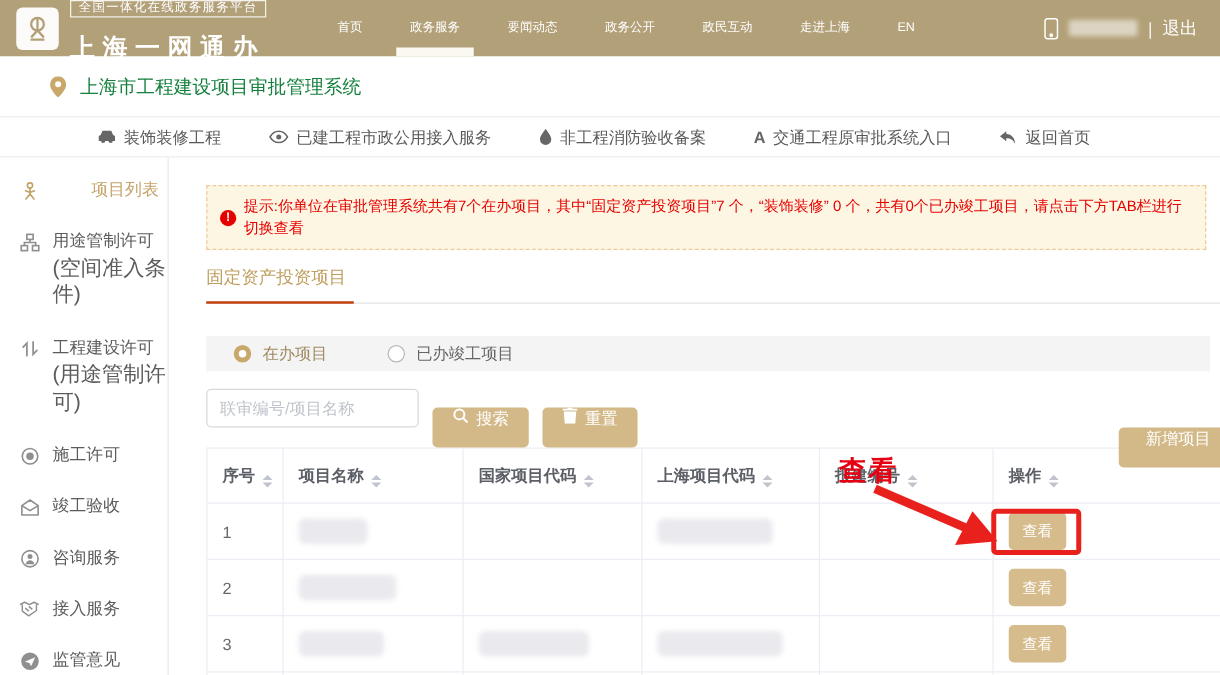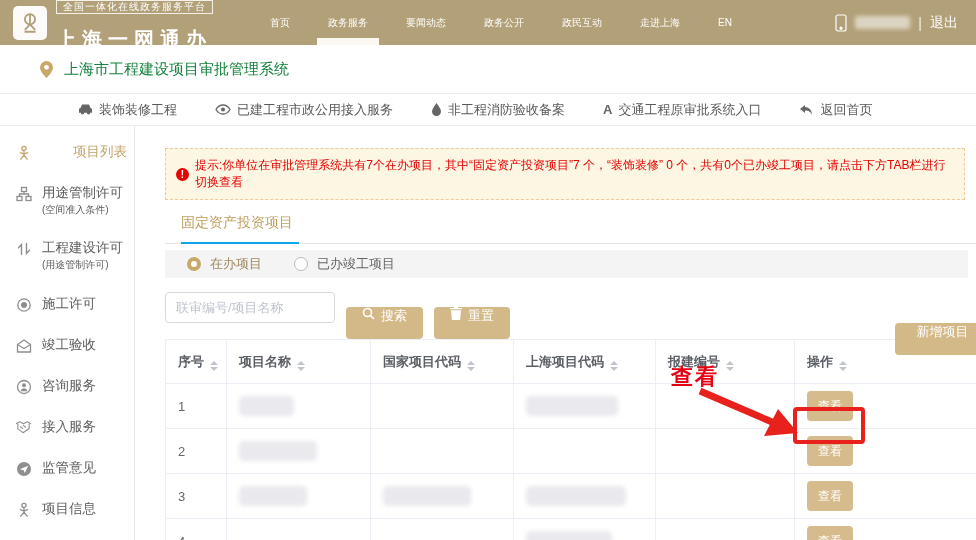--- a/index.html
+++ b/index.html
@@ -35,36 +35,36 @@
   .qlink .ic{display:flex;align-items:center;color:#666;}
   .ic-a{font-weight:900;font-size:13px;color:#666;}
 
   
   .content{display:flex;height:414px;}
   .sidebar{width:135px;flex:none;border-right:1px solid #e9e9e9;padding-top:6px;}
   .side-item{display:flex;align-items:flex-start;gap:10px;padding:12px 0 12px 15px;font-size:13.5px;color:#5c5c5c;cursor:pointer;line-height:1.25;}
   .side-item .sic{flex:none;width:17px;display:flex;justify-content:center;color:#8f8f8f;margin-top:1px;}
   .side-item.active{color:#c3a266;gap:41px;}
   .side-item.active .sic{color:#c3a266;}
-  .side-sub{font-size:10px;margin-top:2px;}
+  .side-sub{font-size:17px;margin-top:2px;}
   .main{flex:none;width:841px;padding:22px 0 0 30px;position:relative;}
 
   
   .tip{width:800px;border:1px dashed #eec99b;background:#fdf6e2;color:var(--tip-red);
        font-size:12px;padding:8px 10px;display:flex;align-items:center;gap:6px;}
   .alert-ic{flex:none;width:13px;height:13px;border-radius:50%;background:var(--tip-red);color:#fff;
             font-size:10px;font-weight:bold;display:flex;align-items:center;justify-content:center;}
 
   
   .tab-row{margin-top:13px;width:811px;border-bottom:1px solid #e4e4e4;}
-  .tab{display:inline-block;color:var(--gold);font-size:14px;padding:0 6px 10px 0;border-bottom:2px solid #0ea5e9;margin-bottom:-1px;cursor:pointer;margin-left:16px;}
-
-  
-  .filter-bar{margin-top:6px;width:803px;height:28px;background:#f4f4f5;display:flex;align-items:center;
-              padding-left:22px;gap:32px;font-size:13px;}
+  .tab{display:inline-block;color:var(--gold);font-size:14px;padding:0 6px 10px 0;border-bottom:2px solid #c2410c;margin-bottom:-1px;cursor:pointer;}
+
+  
+  .filter-bar{margin-top:26px;width:803px;height:28px;background:#f4f4f5;display:flex;align-items:center;
+              padding-left:22px;gap:48px;font-size:13px;}
   .radio{display:flex;align-items:center;gap:9px;cursor:pointer;}
   .radio-dot{width:14px;height:14px;border-radius:50%;background:#fff;border:4px solid #c9a96b;}
   .radio-dot.off{border:1px solid #b9b9b9;}
   .radio .lbl-on{color:#9f8a5f;}
   .radio .lbl-off{color:#666;}
 
   
   .search-row{margin-top:13px;display:flex;align-items:center;position:relative;height:32px;}
   .search-input{width:170px;height:31px;border:1px solid #d9d9d9;border-radius:4px;padding:0 10px;
                 font-size:13px;color:#555;outline:none;}

